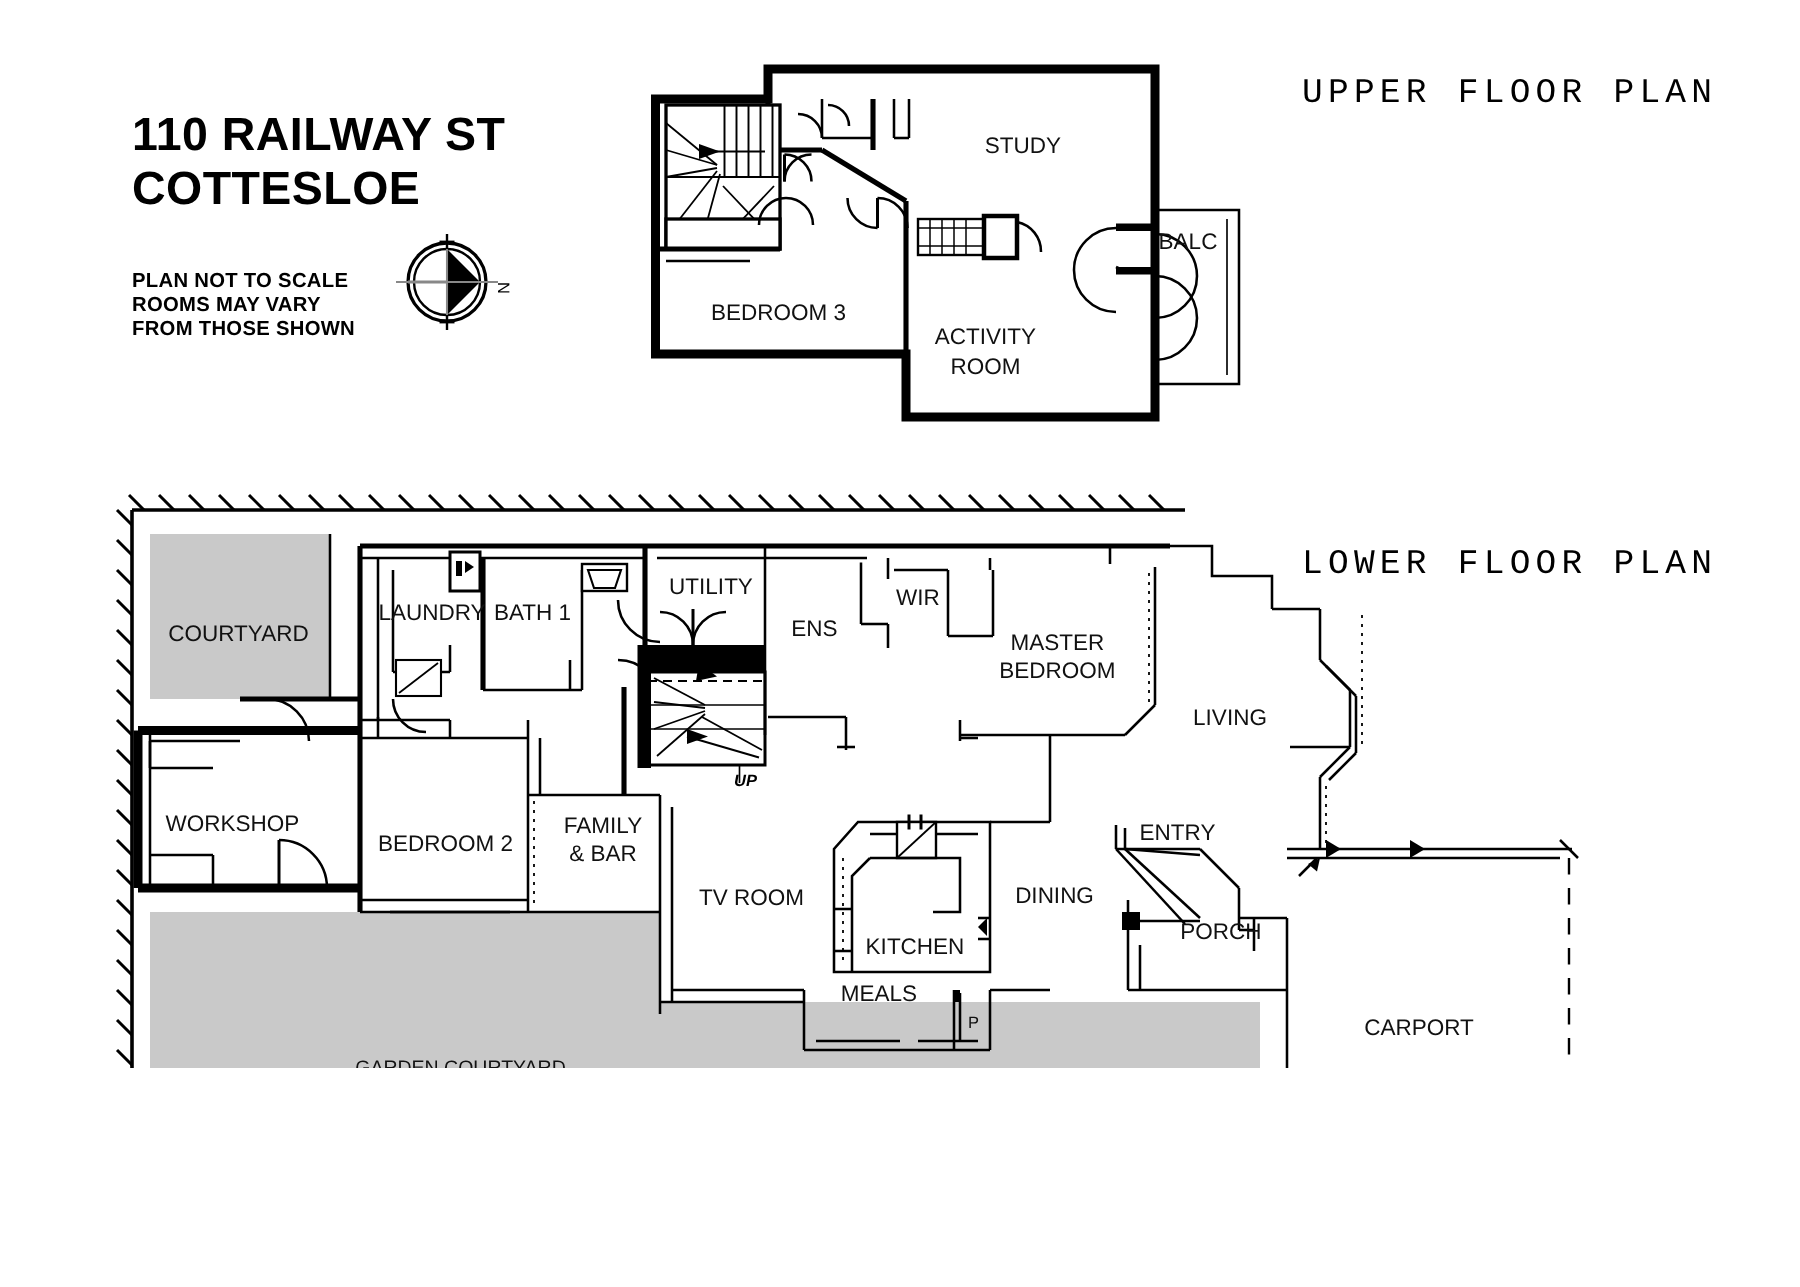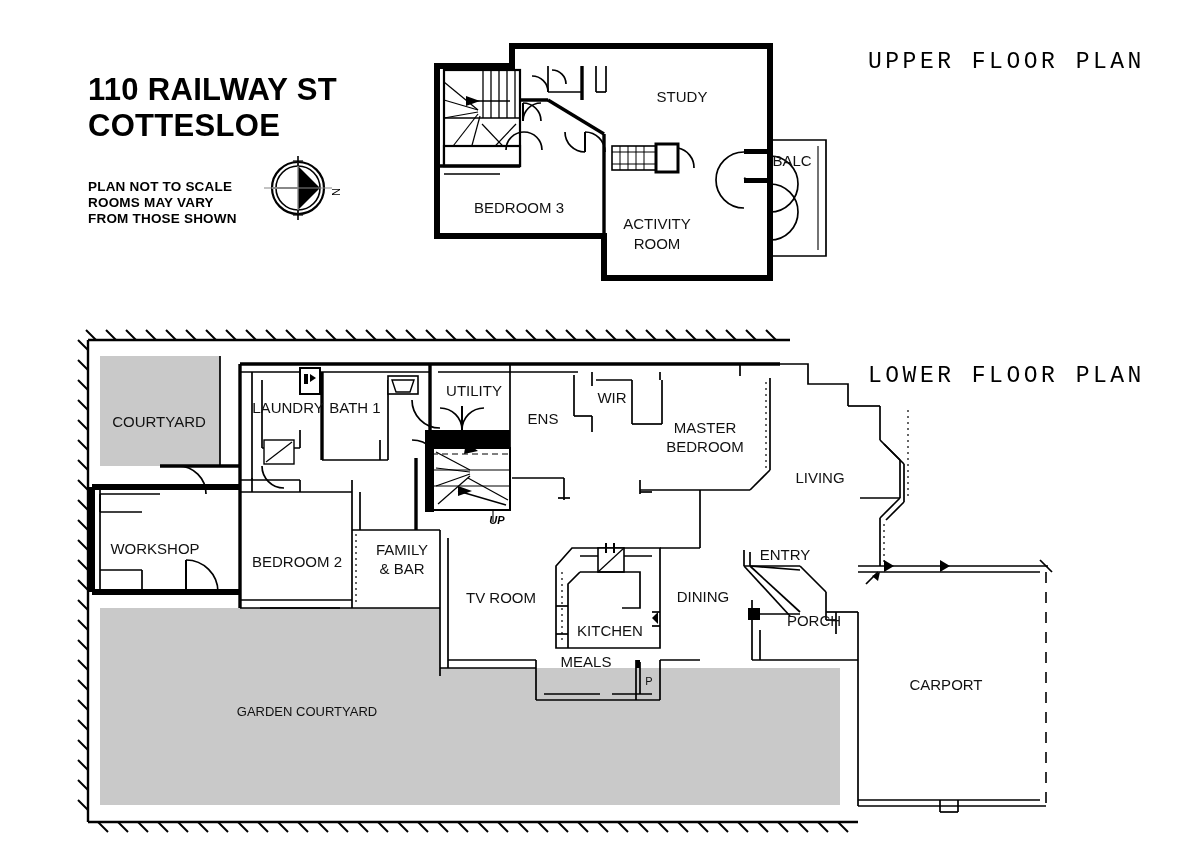--- a/index.html
+++ b/index.html
@@ -8,21 +8,21 @@
     padding: 0;
     background: #ffffff;
   }
   body {
     font-family: "Liberation Sans", sans-serif;
     color: #111111;
   }
   #plan-page {
     position: relative;
     width: 1200px;
-    height: 858px;
+    height: 712px;
     background: #ffffff;
     overflow: hidden;
   }
   #plan-svg {
     position: absolute;
     top: 0;
     left: 0;
     width: 1200px;
     height: 858px;
     display: block;

